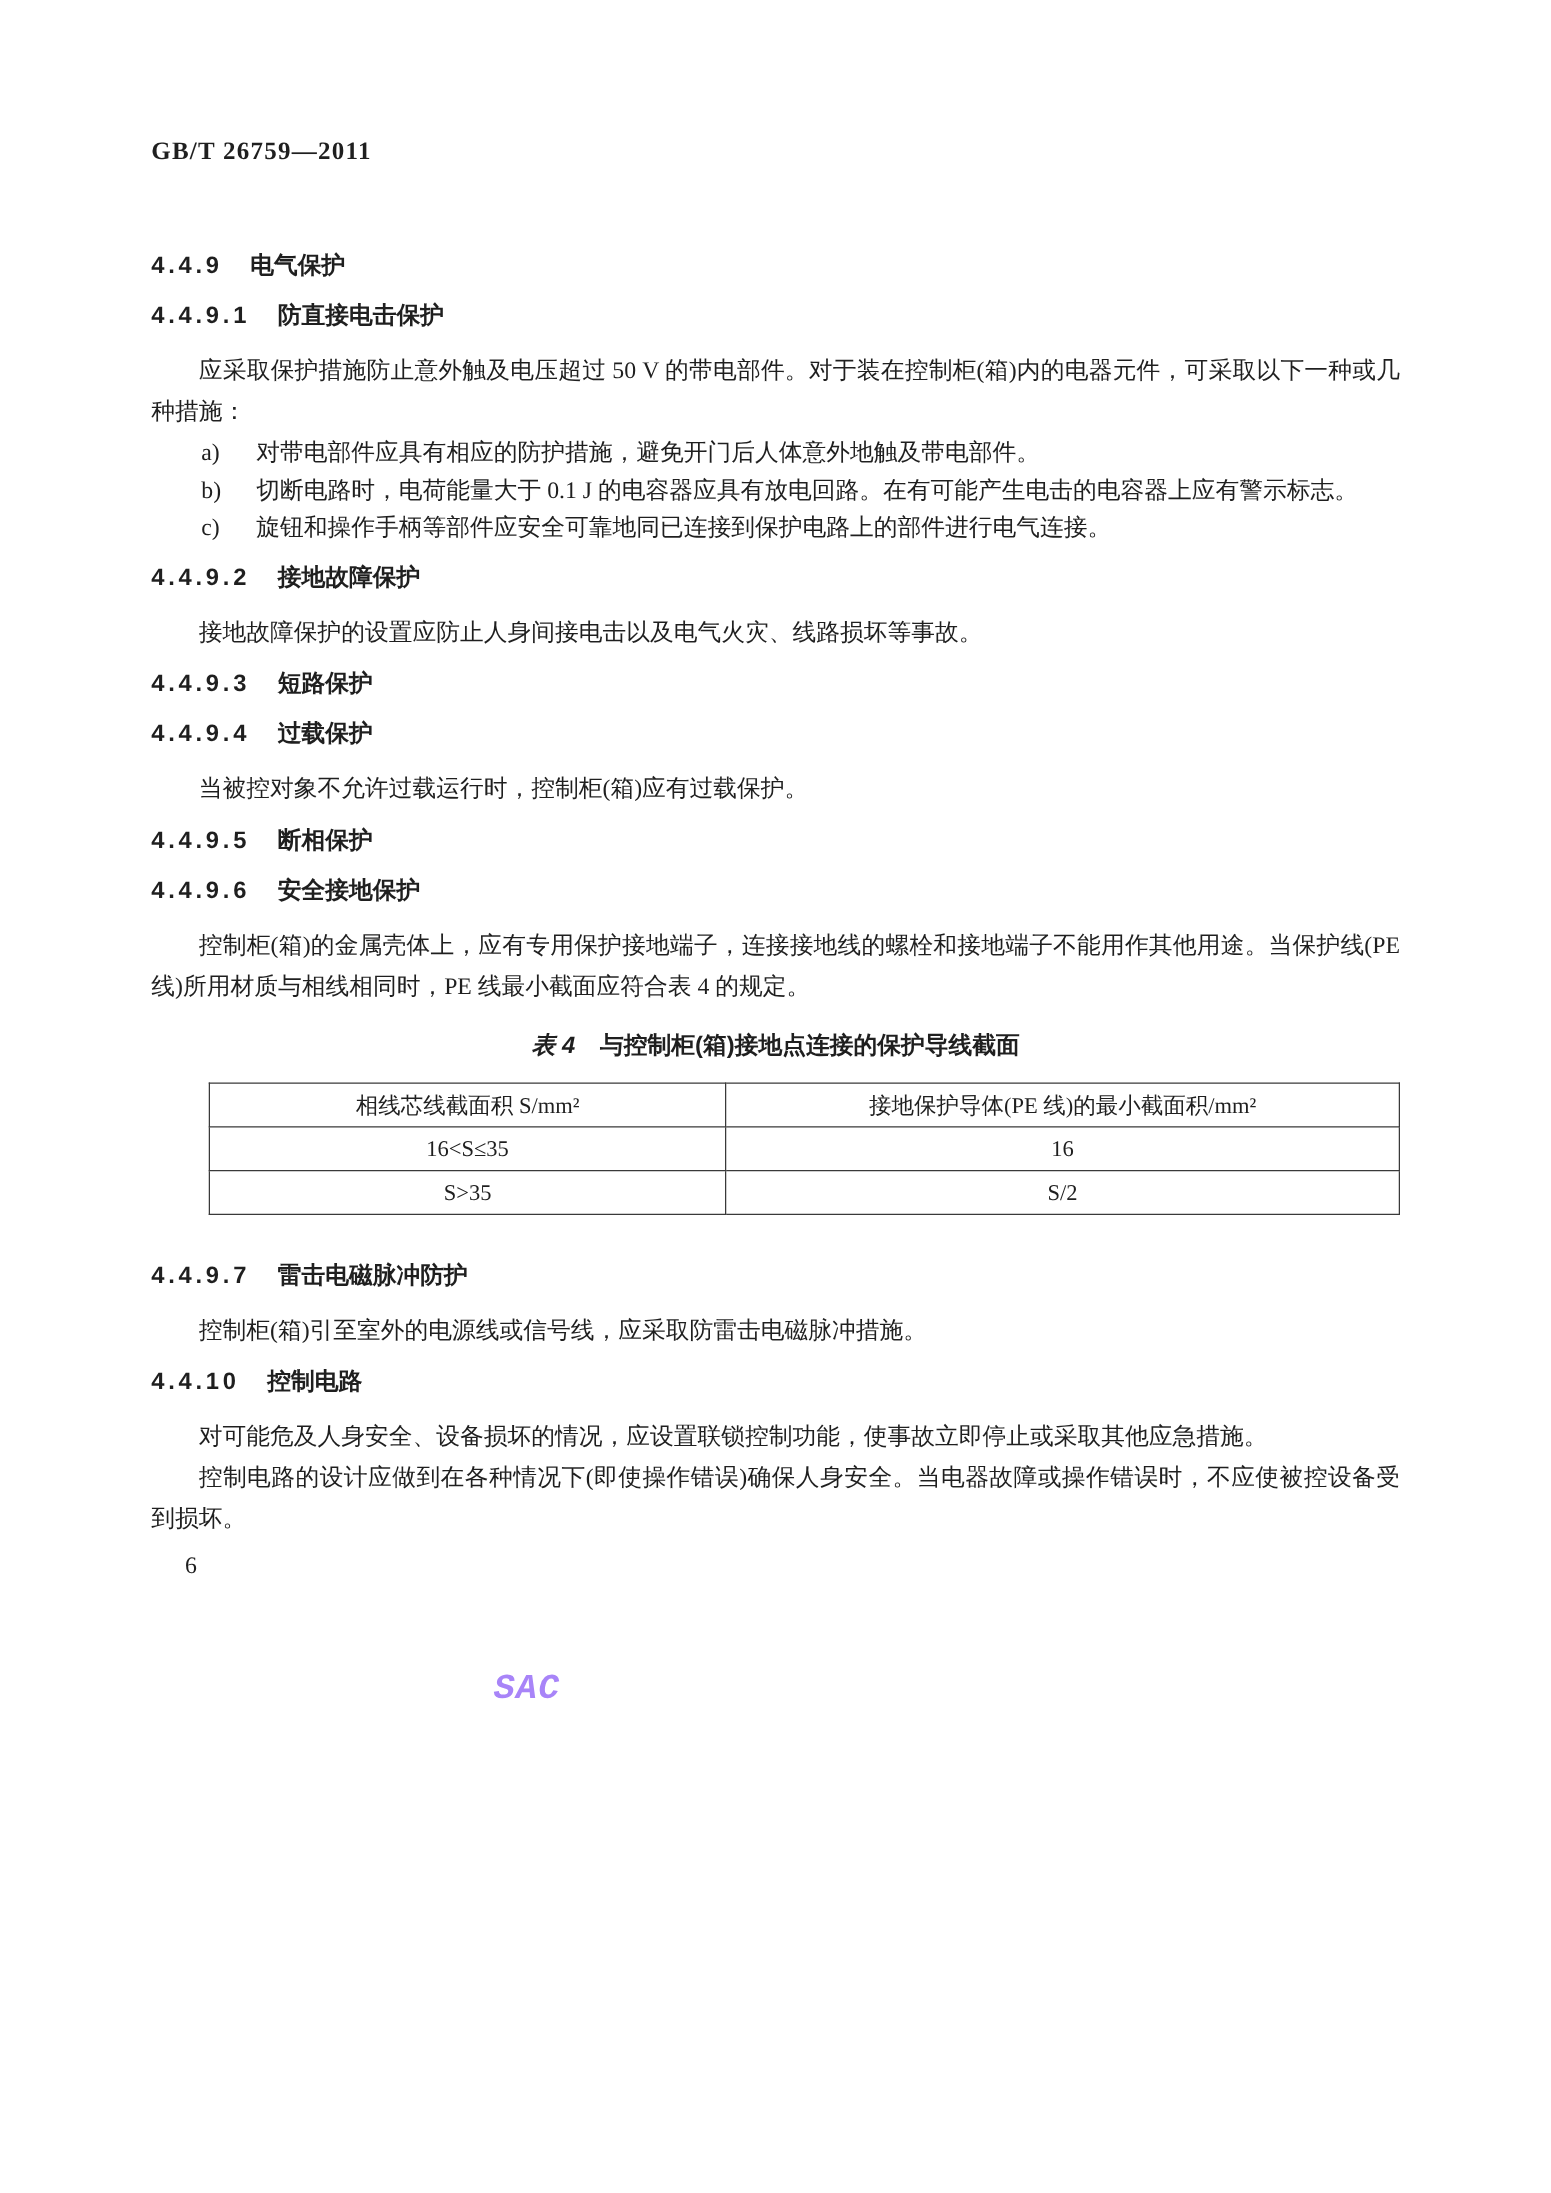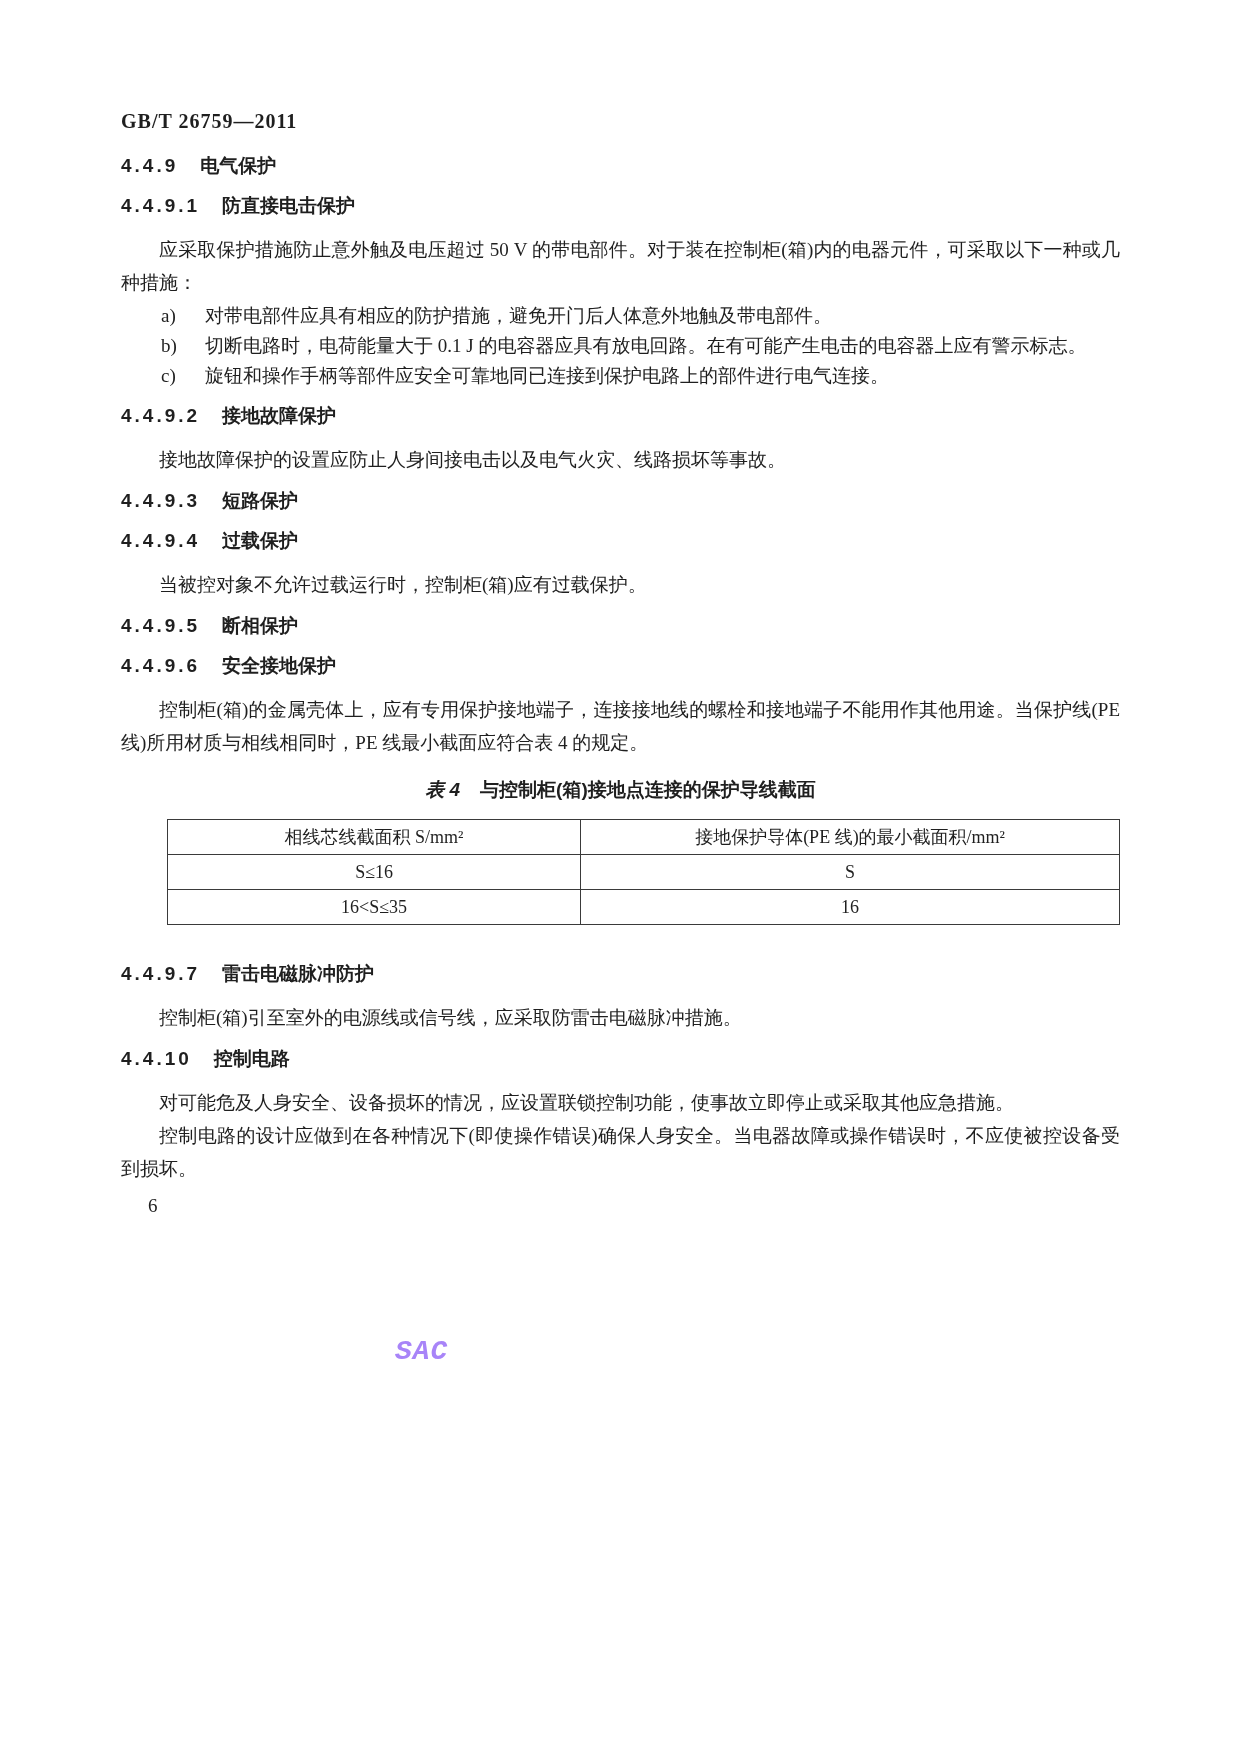--- a/index.html
+++ b/index.html
@@ -19,21 +19,21 @@
     font-family: "Liberation Serif", "DejaVu Serif", serif;
     font-size: 19px;
     overflow: hidden;
   }
   .doc-header {
     font-family: "Liberation Serif", "DejaVu Serif", serif;
     font-weight: bold;
     font-size: 20px;
     letter-spacing: 1px;
     line-height: 26px;
-    margin-bottom: 19px;
+    margin-bottom: 66px;
   }
   .heading {
     font-family: "Liberation Sans", "DejaVu Sans", sans-serif;
     font-weight: bold;
     font-size: 19px;
     line-height: 26px;
     margin-top: 12px;
     margin-bottom: 14px;
   }
   .heading .h-num {
@@ -181,27 +181,27 @@
           <col class="c2">
         </colgroup>
       <thead>
         <tr>
           <th>相线芯线截面积 S/mm²</th>
           <th>接地保护导体(PE 线)的最小截面积/mm²</th>
         </tr>
       </thead>
       <tbody>
         <tr>
-          <td>S≤16</td>
-          <td>S</td>
-        </tr>
-        <tr>
           <td>16&lt;S≤35</td>
           <td>16</td>
         </tr>
+        <tr>
+          <td>S&gt;35</td>
+          <td>S/2</td>
+        </tr>
       </tbody>
     </table>
   </div>
 
   <div class="heading">
     <span class="h-num">4.4.9.7</span><span class="h-title">雷击电磁脉冲防护</span>
   </div>
   <p class="para">控制柜(箱)引至室外的电源线或信号线，应采取防雷击电磁脉冲措施。</p>
 
   <div class="heading">

